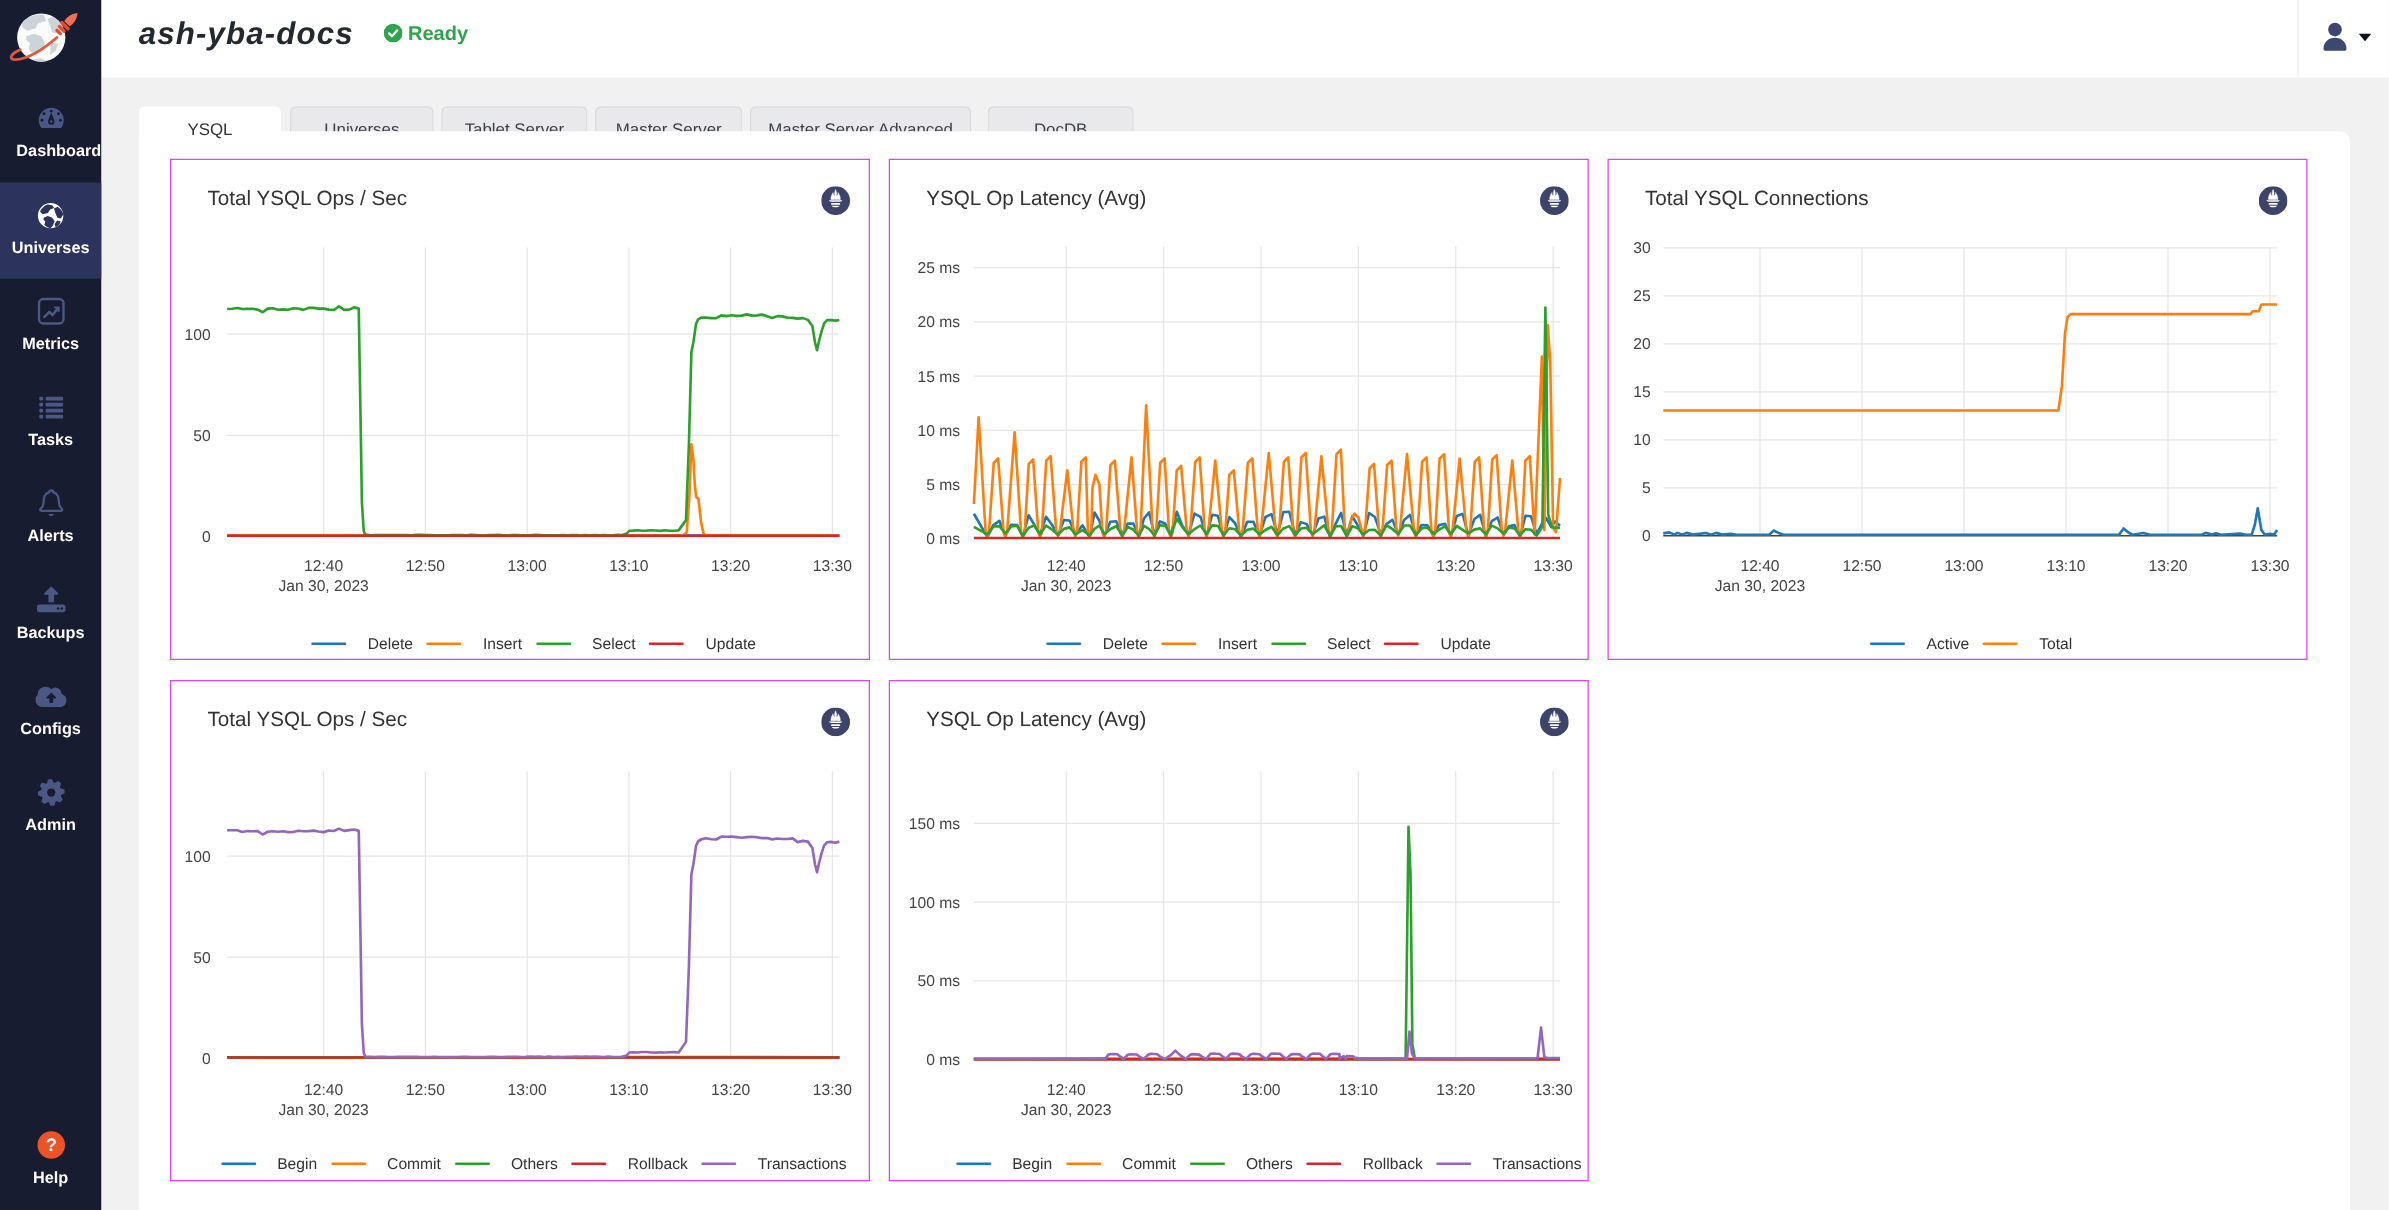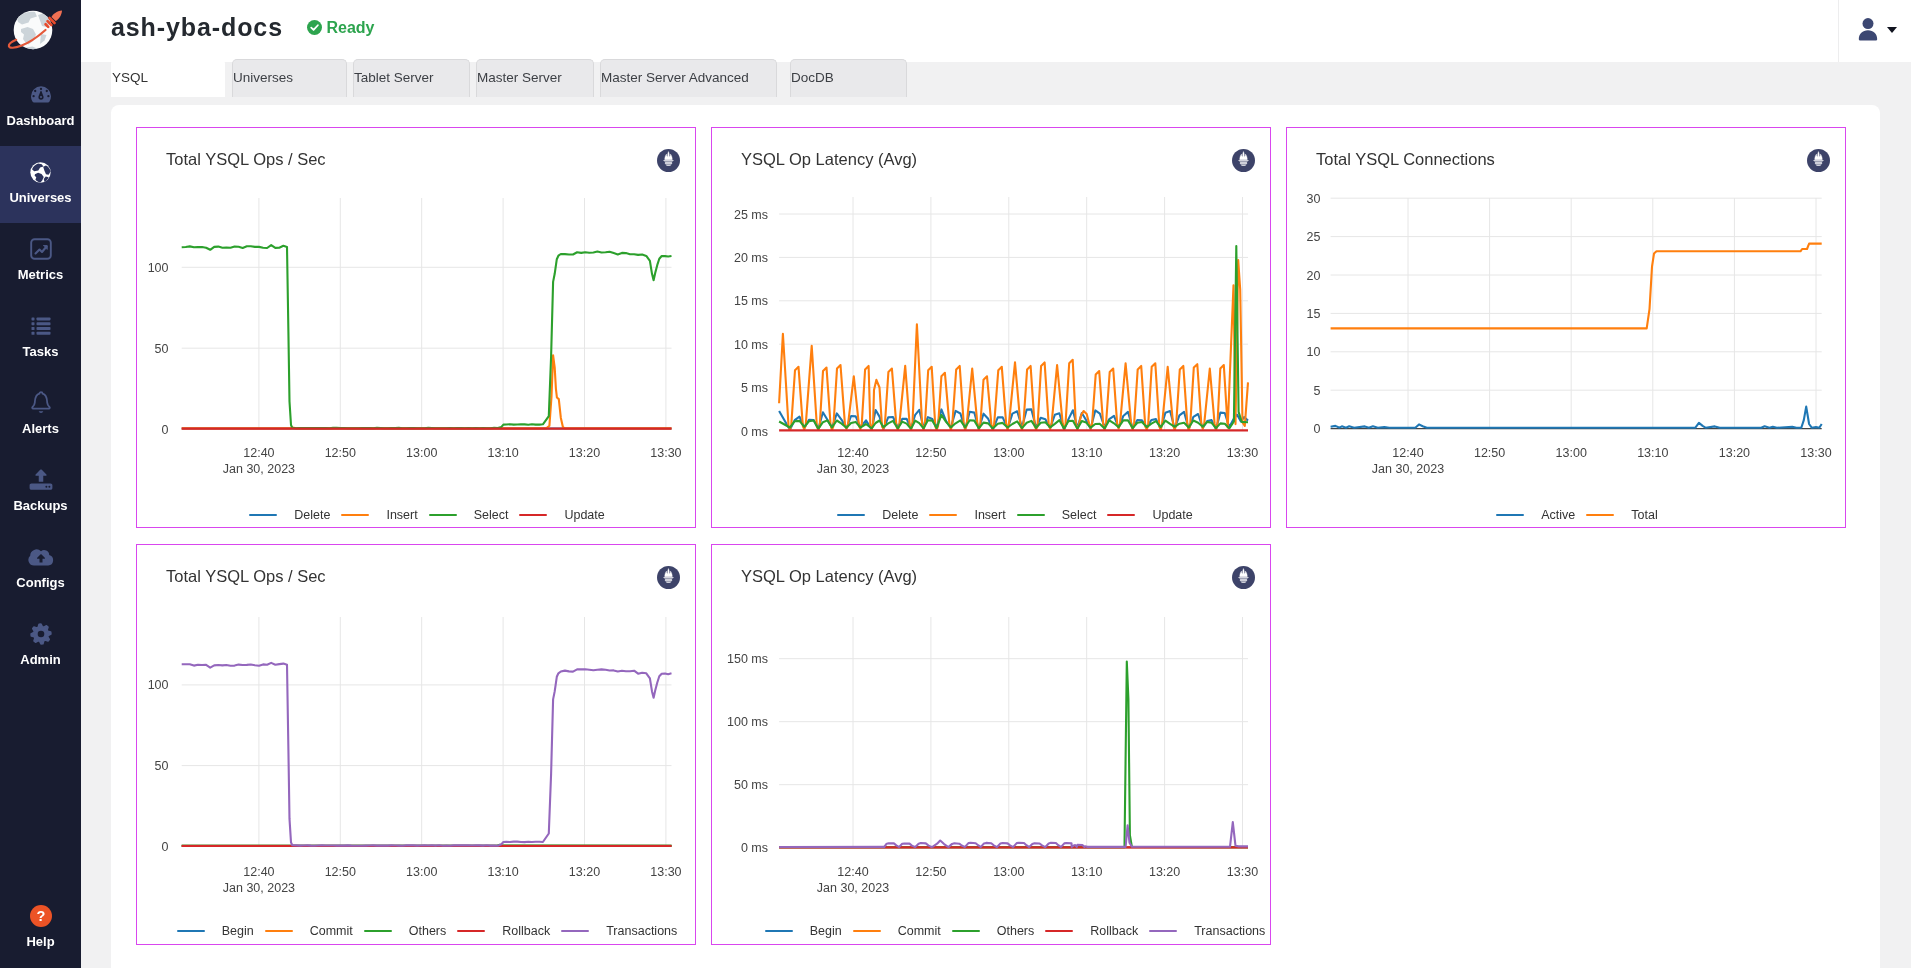--- a/index.html
+++ b/index.html
@@ -1,22 +1,22 @@
 <!DOCTYPE html>
 <html><head><meta charset="utf-8"><style>
 * { margin:0; padding:0; box-sizing:border-box; }
 html,body { width:1911px; height:968px; overflow:hidden; }
 body { font-family:"Liberation Sans", sans-serif; background:#f1f1f2; }
 #root { position:relative; width:1911px; height:968px; }
 .header { position:absolute; left:81px; top:0; width:1830px; height:62px; background:#fff; }
 .hsep { position:absolute; left:1838px; top:0; width:1px; height:62px; background:#ededee; }
-.uname { position:absolute; left:111px; top:13px; font-size:25px; font-weight:bold; color:#24292f; letter-spacing:0.9px; }
+.uname { position:absolute; left:111px; top:13px; font-size:25px; font-weight:bold; color:#24292f; letter-spacing:0.9px;font-style:italic; }
 .ready { position:absolute; left:307px; top:19px; font-size:16px; font-weight:bold; color:#2da44e; }
 .caret { position:absolute; left:1887px; top:27px; width:0; height:0; border-left:5.5px solid transparent; border-right:5.5px solid transparent; border-top:6.5px solid #10131f; }
-.tab { position:absolute; top:59px; height:38px; background:#e9e9eb; border:1px solid #d9d9db; border-bottom:none; border-radius:5px 5px 0 0; line-height:36px; font-size:13.5px; color:#3c3f44; }
+.tab { position:absolute; top:85px; height:38px; background:#e9e9eb; border:1px solid #d9d9db; border-bottom:none; border-radius:5px 5px 0 0; text-align:center; line-height:36px; font-size:13.5px; color:#3c3f44; }
 .tab.active { background:#fff; border-color:#fff; color:#333; z-index:3; }
 .panel { position:absolute; left:111px; top:105px; width:1769px; height:863px; background:#fff; border-radius:8px 8px 0 0; z-index:2; }
 .card { position:absolute; width:560px; height:401px; background:#fff; border:1px solid #d946ef; z-index:4; }
 .ctitle { position:absolute; left:29px; top:22px; font-size:16.5px; color:#333; }
 .legend { position:absolute; display:flex; justify-content:center; align-items:center; gap:11px; font-size:12.5px; color:#333; }
 .li { display:flex; align-items:center; gap:17px; white-space:nowrap; }
 .ld { display:inline-block; width:28px; height:2.5px; border-radius:1px; }
 .sidebar { position:absolute; left:0; top:0; width:81px; height:968px; background:#181c30; z-index:5; }
 .nav { position:absolute; left:0; width:81px; height:77px; text-align:center; }
 .nico { position:absolute; left:0; top:12px; width:81px; height:28px; display:flex; justify-content:center; align-items:center; }
@@ -336,21 +336,21 @@
 <path d="M22 45.5 l6.5-1 4.5 2 -3 3 -5.5-1 Z"></path>
 </g>
 <path d="M41.5 28 C33.5 35 24.5 41 17.2 43.8 C10.5 46.3 5.3 46.4 4.9 44.1 C4.6 42.3 7.8 39.6 12.2 37.8" fill="none" stroke="#e4593a" stroke-width="2.2" stroke-linecap="round"></path>
 <g transform="translate(51,15.5) rotate(45)">
 <path d="M0 -10 C3.4 -5.7 4.0 -1 2.9 2.1 L-2.9 2.1 C-4.0 -1 -3.4 -5.7 0 -10 Z" fill="#f07053"></path>
 <rect x="-4.9" y="2.9" width="9.8" height="2.7" rx="1.35" fill="#e84b2c"></rect>
 <rect x="-4.05" y="6.5" width="8.1" height="2.7" rx="1.35" fill="#e84b2c"></rect>
 <rect x="-3.2" y="10.1" width="6.4" height="2.7" rx="1.35" fill="#e84b2c"></rect>
 </g>
 </svg>
-      <div class="nav" style="top:69px;">
+      <div class="nav" style="top:69px;text-align:right;">
         <div class="nico">
           <svg width="24" height="22" viewBox="0 0 24 22">
 <path fill="#4b5885" d="M12 2.2 A10 10 0 0 0 2 12.2 c0 2 .6 3.9 1.63 5.5.3.45.8.72 1.35.72 h14.04 c.55 0 1.05-.27 1.35-.72 A9.9 9.9 0 0 0 22 12.2 10 10 0 0 0 12 2.2 Z"></path>
 <circle cx="12" cy="4.9" r="1.15" fill="#181c30"></circle>
 <circle cx="6.2" cy="7.0" r="1.15" fill="#181c30"></circle>
 <circle cx="17.8" cy="7.0" r="1.15" fill="#181c30"></circle>
 <circle cx="4.6" cy="12.2" r="1.15" fill="#181c30"></circle>
 <circle cx="19.4" cy="12.2" r="1.15" fill="#181c30"></circle>
 <path fill="#181c30" d="M12 15.7 a2.6 2.6 0 0 1-2.6-2.6 c0-1.2 1.3-3.5 2.05-5.9.1-.35.35-.55.55-.55s.45.2.55.55 c.75 2.4 2.05 4.7 2.05 5.9 a2.6 2.6 0 0 1-2.6 2.6 Z"></path>
 <circle cx="12" cy="13.1" r="1.0" fill="#4b5885"></circle>

